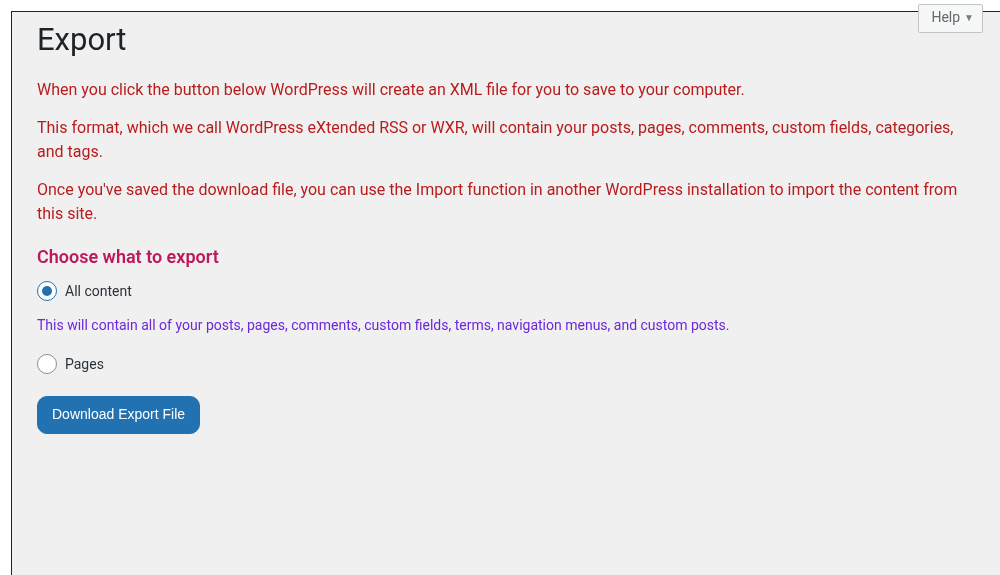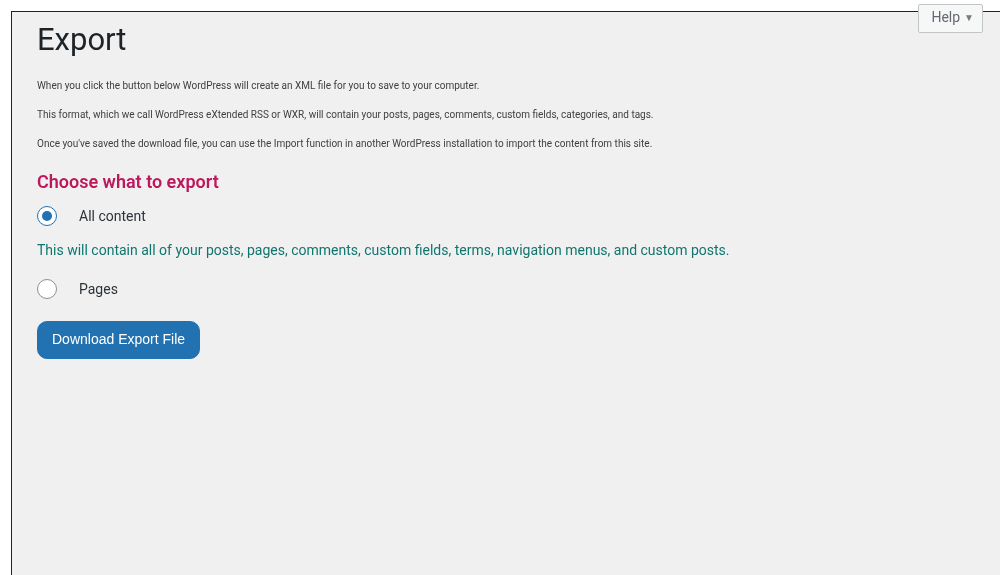--- a/index.html
+++ b/index.html
@@ -44,36 +44,35 @@
     }
     h1.page-title {
       font-size: 31px;
       font-weight: 400;
       color: #1d2327;
       padding: 8px 0 4px 0;
       line-height: 1.3;
     }
     p.intro {
       margin: 14px 0;
-      font-size: 10px;
-      color: #404040;
+      font-size: 16px;
+      color: #b91c1c;
       line-height: 1.5;
     }
     h2.section-heading {
       font-size: 18px;
       font-weight: 600;
       color: #be185d;
       margin-top: 20px;
       margin-bottom: 14px;
     }
     .radio-row {
       display: flex;
       align-items: center;
       margin: 14px 0;
-      gap: 14px;
     }
     .radio-row label {
       font-size: 14px;
       color: #2c3338;
       margin-left: 8px;
       cursor: pointer;
     }
     input[type="radio"] {
       appearance: none;
       width: 20px;
@@ -93,21 +92,21 @@
       position: absolute;
       width: 10px;
       height: 10px;
       background: #2271b1;
       border-radius: 50%;
       top: 4px;
       left: 4px;
     }
     p.description {
       font-size: 14px;
-      color: #0f766e;
+      color: #6d28d9;
       margin: 4px 0 18px 0;
       line-height: 1.5;
     }
     .submit {
       margin-top: 22px;
     }
     button.primary {
       background: #2271b1;
       color: #fff;
       border: 1px solid #2271b1;

